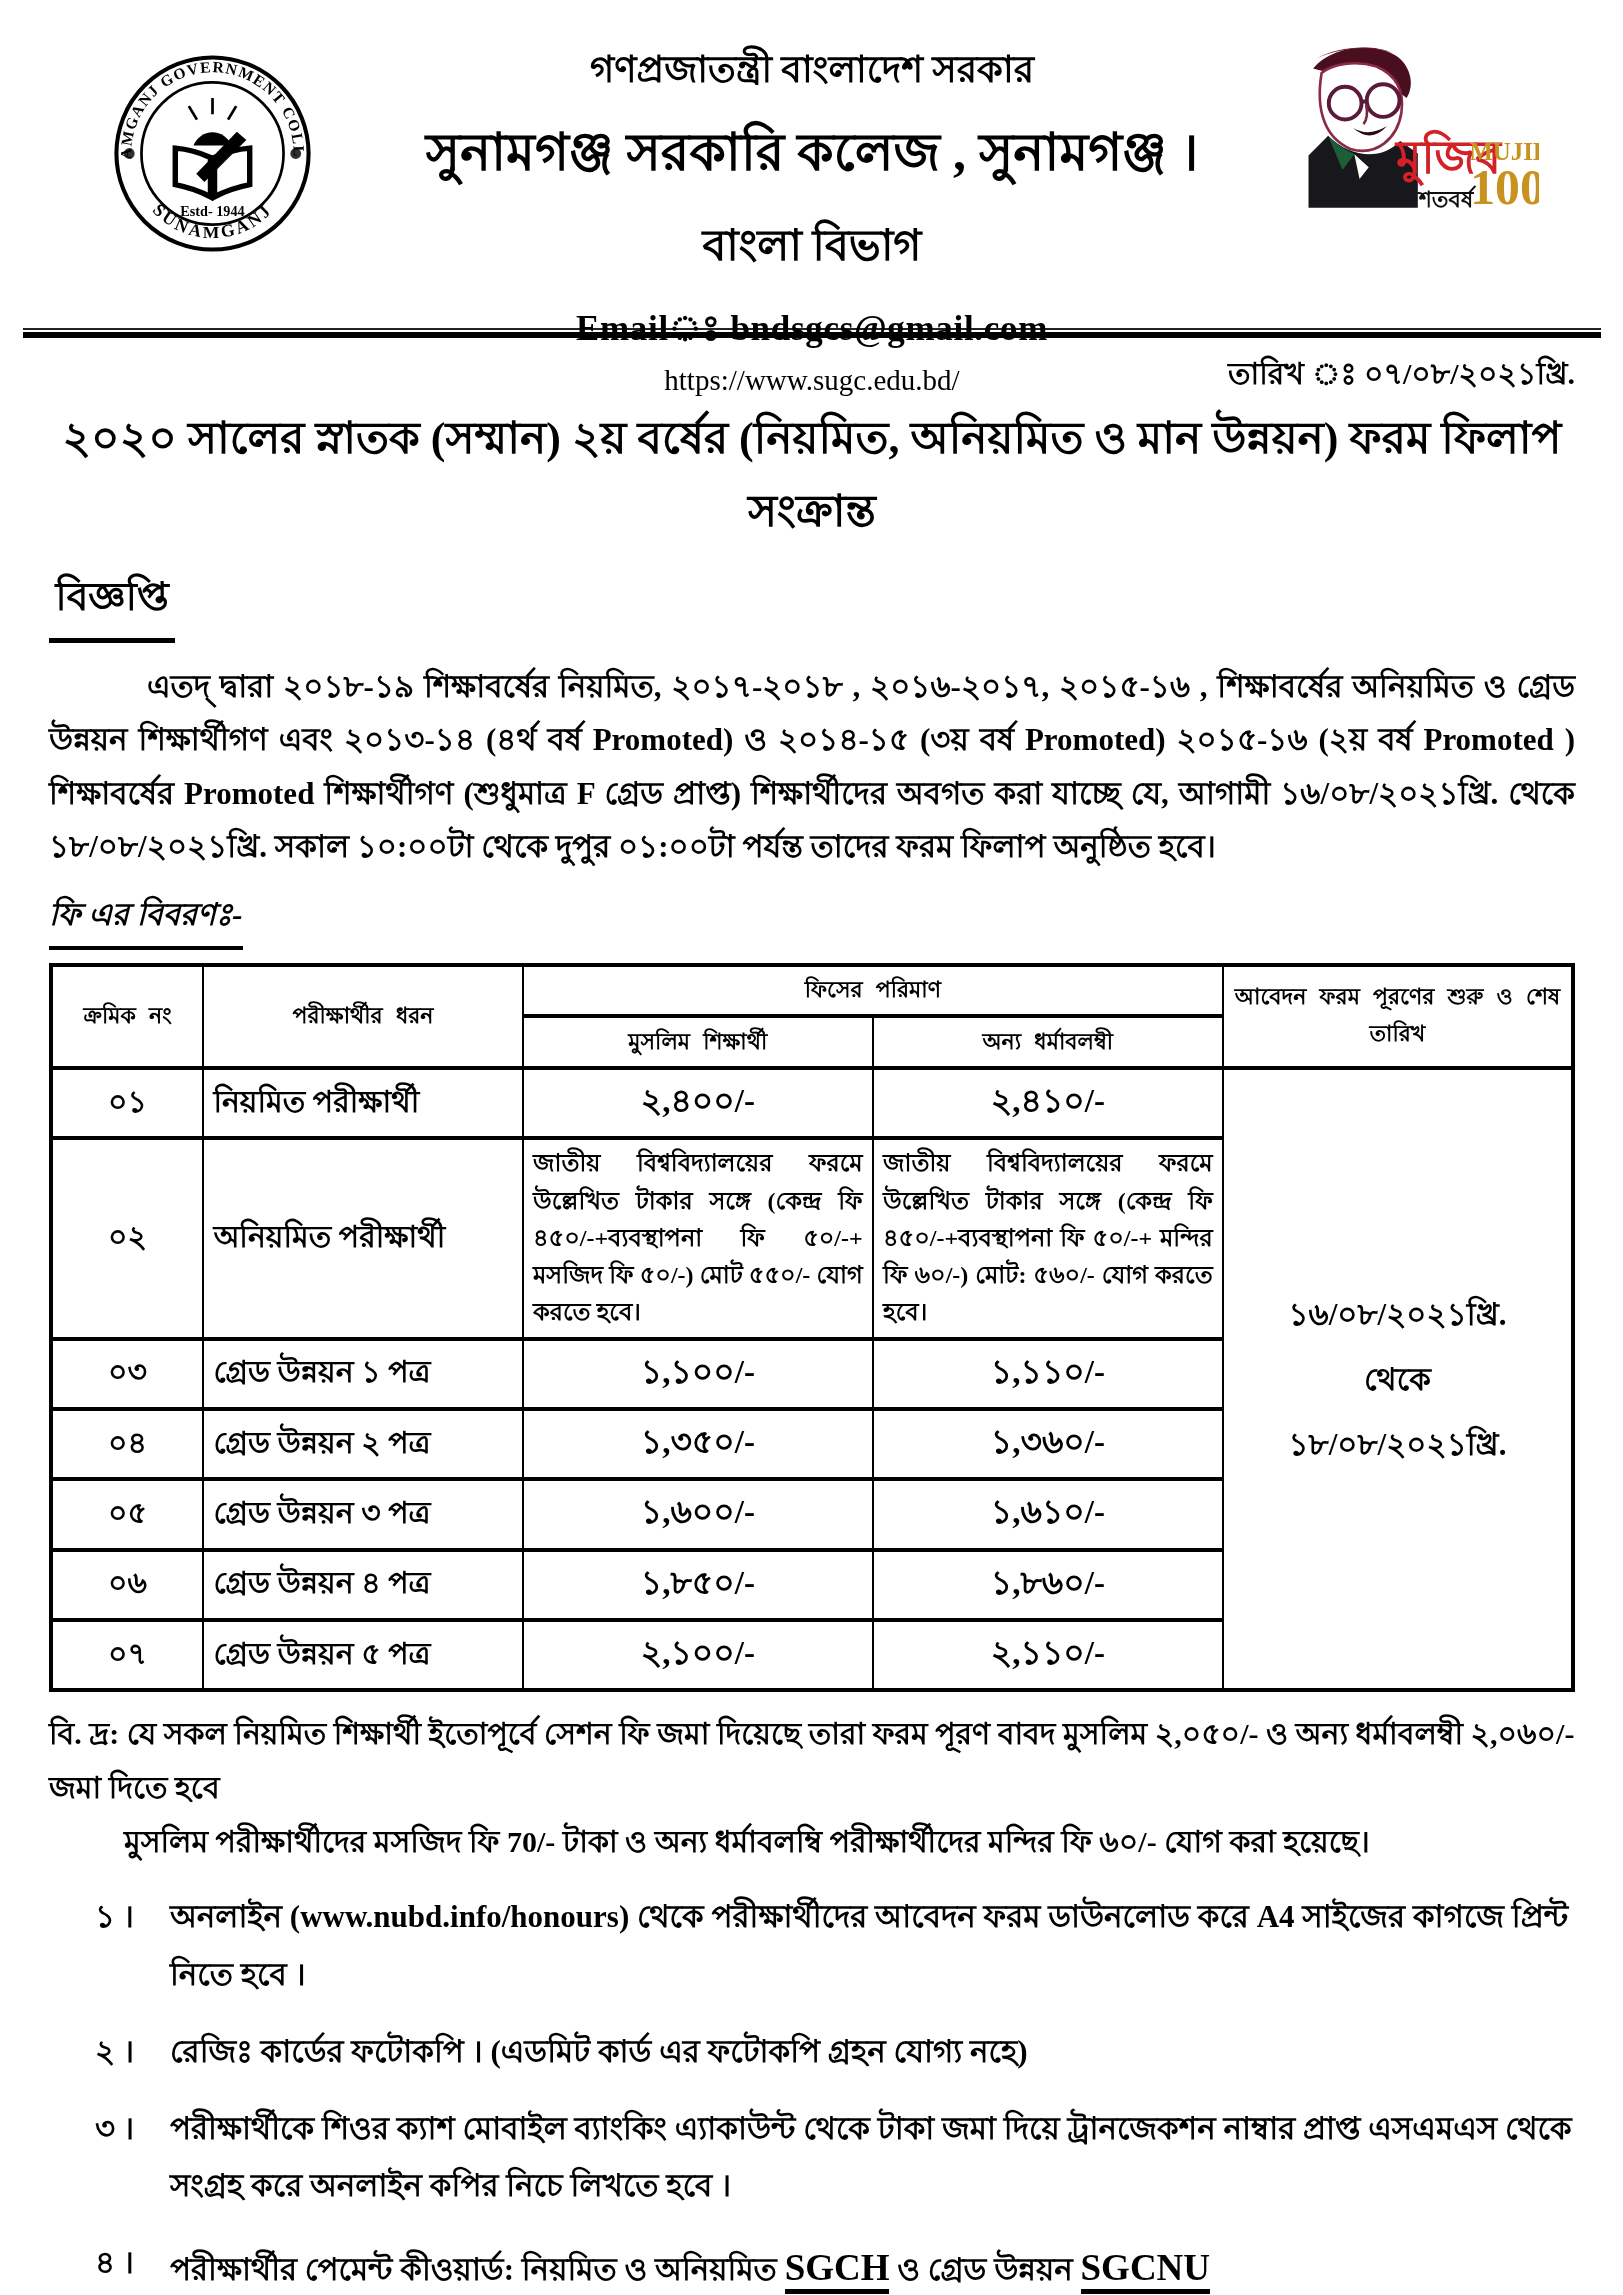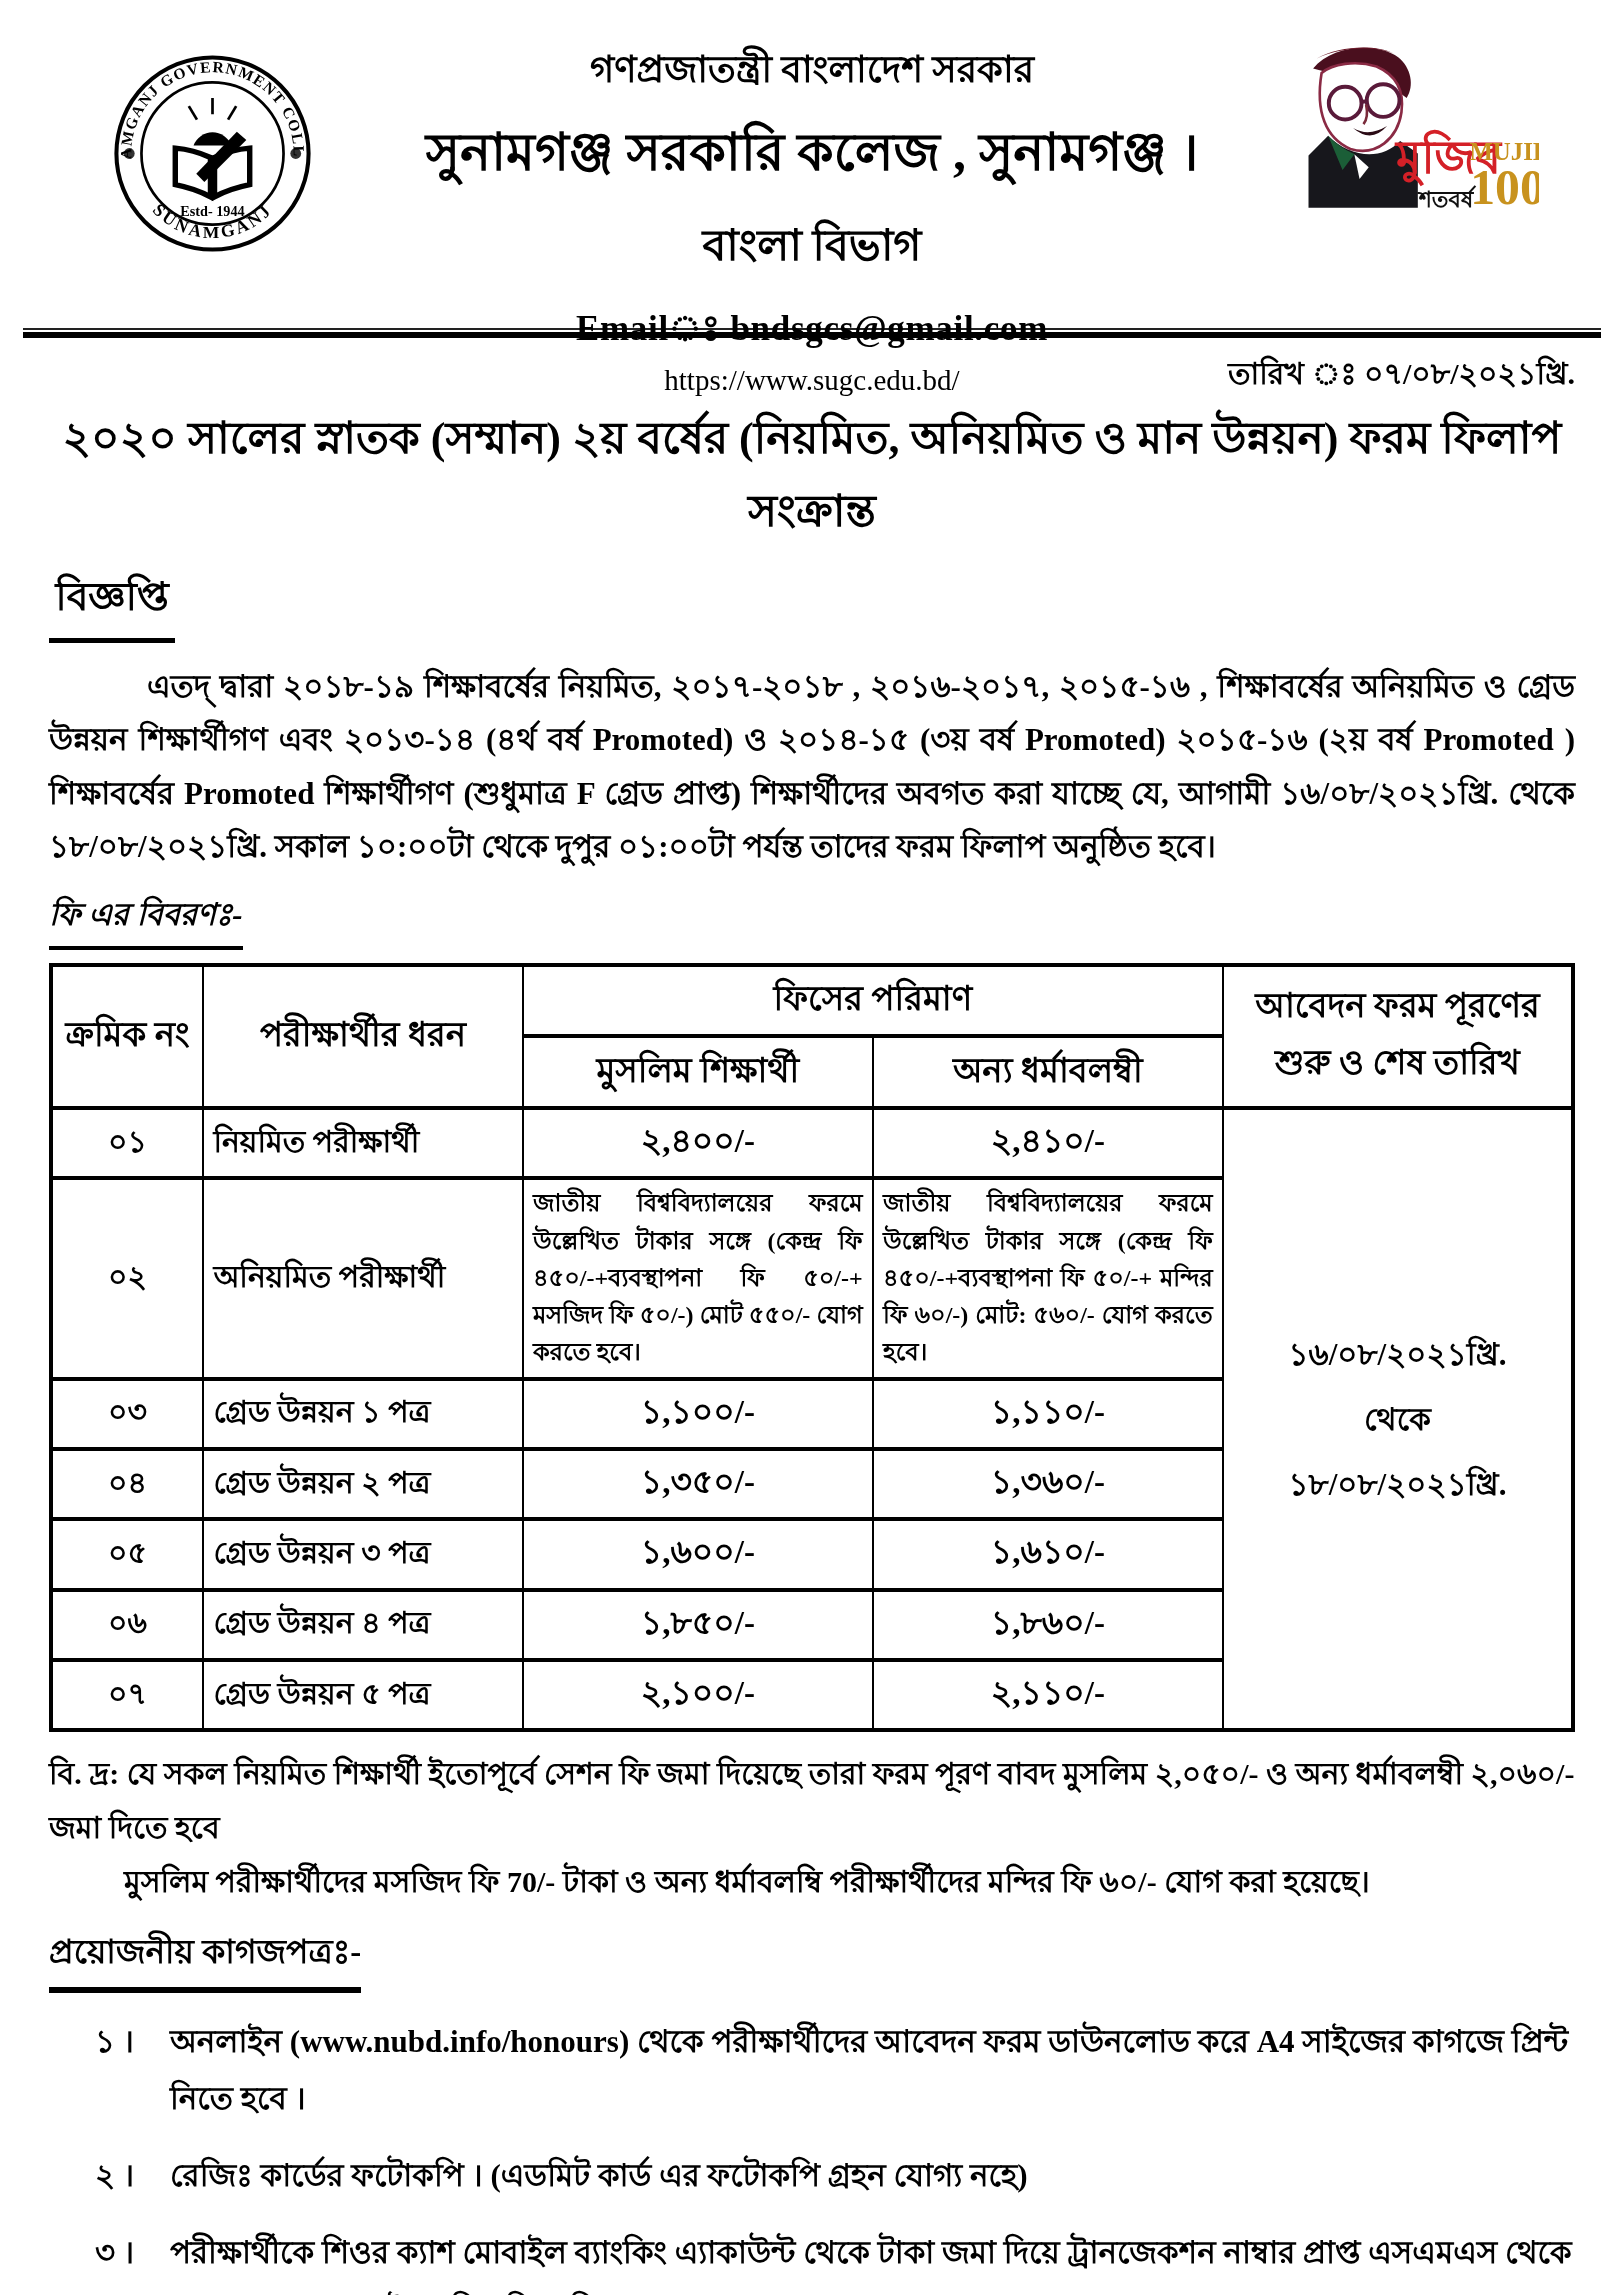--- a/index.html
+++ b/index.html
@@ -22,21 +22,21 @@
   .date-line{text-align:right;font-size:30px;margin-top:11.8px;}
   .subject{text-align:center;font-size:44px;margin-top:4px;}
   .title-wrap{text-align:left;margin-top:15.7px;}
   .title{display:inline-block;font-size:39px;border-bottom:5.9px solid #000;padding:0 6.5px 6.5px;}
   .body-par{font-size:31px;line-height:1.72;text-align:justify;text-indent:98px;margin-top:17px;}
   
   .fee-heading{display:inline-block;font-size:31px;border-bottom:4.6px solid #000;padding-bottom:3.9px;margin-top:17px;font-style:italic;}
   table.fees{width:100%;border-collapse:collapse;margin-top:13px;font-size:30px;border:4.6px solid #000;}
   .fees th,.fees td{border:2.6px solid #000;border-top-width:4.6px;border-bottom-width:4.6px;
         padding:5.2px 9.2px;vertical-align:middle;}
-  .fees th{font-size:34px;}
+  .fees th{font-size:22px;font-family:Liberation Mono, monospace;}
   .c{text-align:center;} .l{text-align:left;}
   .type-cell{padding-left:15.7px;}
   .money{font-size:33px;}
   .small-cell{font-size:24px;line-height:1.55;text-align:justify;padding:7.9px 10.5px;}
   .date-cell{font-size:31px;line-height:2.1;}
   .hrow{height:59px;}
   
   .note{font-size:30px;line-height:1.8;margin-top:14.4px;}
   .note-l2{padding-left:75px;}
   .docs-heading{display:inline-block;font-size:33px;border-bottom:6.5px solid #000;padding-bottom:5.2px;margin-top:17px;}
@@ -202,21 +202,20 @@
     </tbody>
   </table>
 
   
   <div class="note">
     <div>বি. দ্র: যে সকল নিয়মিত শিক্ষার্থী ইতোপূর্বে সেশন ফি জমা দিয়েছে তারা ফরম পূরণ বাবদ মুসলিম ২,০৫০/- ও অন্য ধর্মাবলম্বী ২,০৬০/- জমা দিতে হবে</div>
     <div class="note-l2">মুসলিম পরীক্ষার্থীদের মসজিদ ফি 70/- টাকা ও অন্য ধর্মাবলম্বি পরীক্ষার্থীদের মন্দির ফি ৬০/-  যোগ করা হয়েছে।</div>
   </div>
 
   
-  <span class="docs-heading">প্রয়োজনীয় কাগজপত্রঃ-</span>
 
   <div class="doc-list">
     <div class="doc-item">
       <span class="doc-num">১ ।</span>
       <span class="doc-text">অনলাইন (www.nubd.info/honours) থেকে পরীক্ষার্থীদের আবেদন ফরম ডাউনলোড করে A4 সাইজের কাগজে প্রিন্ট নিতে হবে ।</span>
     </div>
     <div class="doc-item">
       <span class="doc-num">২ ।</span>
       <span class="doc-text">রেজিঃ কার্ডের ফটোকপি । (এডমিট কার্ড এর ফটোকপি গ্রহন যোগ্য নহে)</span>
     </div>

